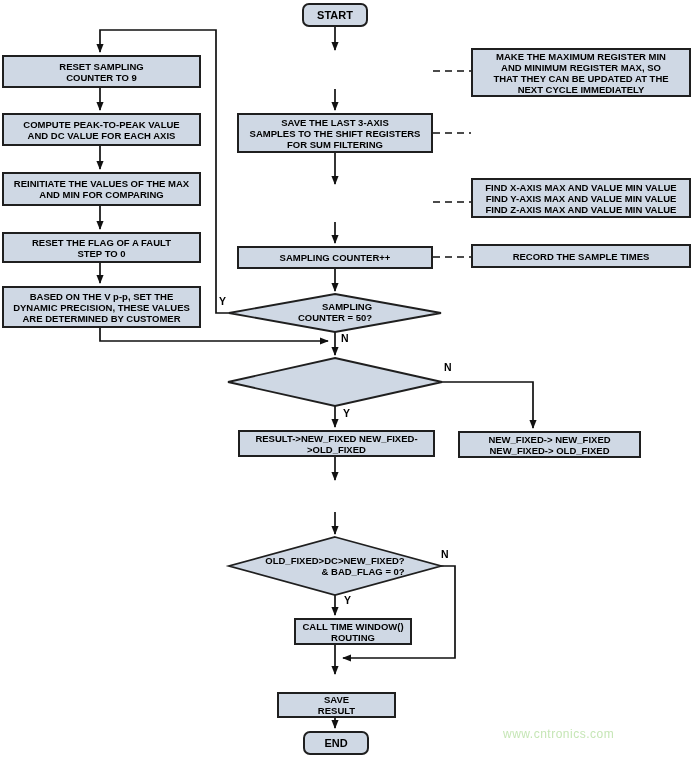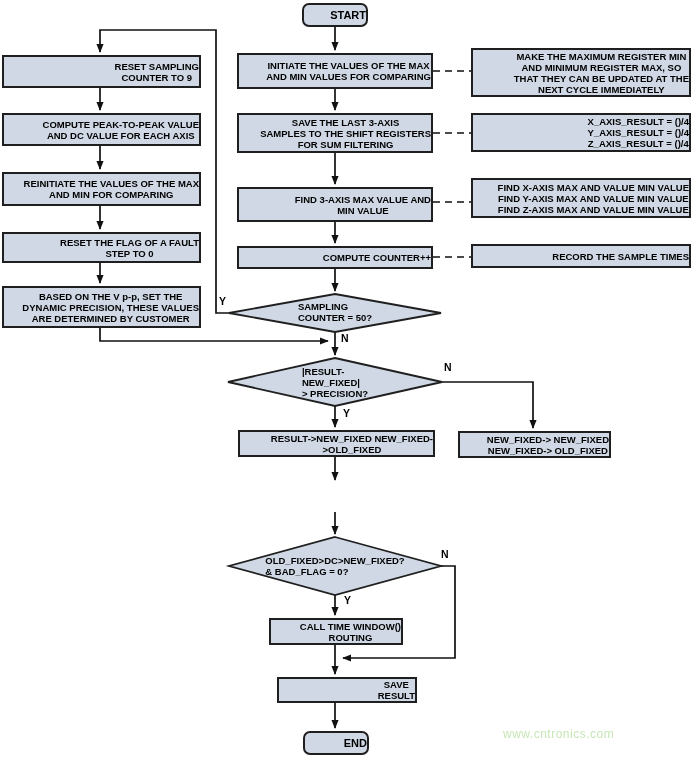--- a/index.html
+++ b/index.html
@@ -9,28 +9,28 @@
     font-family:"Liberation Sans",sans-serif;
   }
   .connector-layer{position:absolute;left:0;top:0;}
   .connector-layer polyline{fill:none;stroke:var(--line,#111);stroke-width:1.7;}
   .connector-layer polyline.dashed{stroke-dasharray:7 5;}
   .connector-layer polygon{fill:var(--node_fill,#cfd8e4);stroke:var(--node_border,#1f1f1f);stroke-width:1.8;}
   .node{
     position:absolute;box-sizing:border-box;
     background:var(--node_fill,#cfd8e4);
     border:2px solid var(--node_border,#1f1f1f);
-    display:flex;align-items:center;justify-content:flex-end;
+    display:flex;align-items:center;justify-content:center;
     text-align:center;font-weight:bold;font-size:9.5px;line-height:11px;
     color:#000;white-space:pre-line;
   }
   .node.terminator{border-radius:7px;font-size:11px;}
   .diamond-label{
     position:absolute;display:flex;align-items:center;justify-content:center;
-    text-align:left;font-weight:bold;font-size:9.5px;line-height:11px;
+    text-align:right;font-weight:bold;font-size:9.5px;line-height:11px;
     color:#000;white-space:pre-line;background:transparent;border:none;
   }
   .branch-label{
     position:absolute;font-weight:bold;font-size:10.5px;color:#000;line-height:12px;
   }
   .watermark{
     position:absolute;left:503px;top:727px;font-size:12px;font-weight:400;
     letter-spacing:.5px;color:var(--watermark,#c6e6b6);
   }
 </style>
@@ -105,72 +105,56 @@
   <div class="node" style="left:2px;top:232px;width:199px;height:31px">
     <span>RESET THE FLAG OF A FAULT
 STEP TO 0</span>
   </div>
   <div class="node" style="left:2px;top:286px;width:199px;height:42px">
     <span>BASED ON THE V p-p, SET THE
 DYNAMIC PRECISION, THESE VALUES
 ARE DETERMINED BY CUSTOMER</span>
   </div>
 
-  <div class="node" style="left:237px;top:53px;width:196px;height:36px">
-    <span>INITIATE THE VALUES OF THE MAX
-AND MIN VALUES FOR COMPARING</span>
-  </div>
   <div class="node" style="left:237px;top:113px;width:196px;height:40px">
     <span>SAVE THE LAST 3-AXIS
 SAMPLES TO THE SHIFT REGISTERS
 FOR SUM FILTERING</span>
   </div>
-  <div class="node" style="left:237px;top:187px;width:196px;height:35px">
-    <span>FIND 3-AXIS MAX VALUE AND
-MIN VALUE</span>
-  </div>
   <div class="node" style="left:237px;top:246px;width:196px;height:23px">
-    <span>COMPUTE COUNTER++</span>
+    <span>SAMPLING COUNTER++</span>
   </div>
 
   <div class="diamond-label" style="left:270px;top:296px;width:130px;height:32px">SAMPLING
 COUNTER = 50?</div>
-  <div class="diamond-label" style="left:270px;top:363px;width:130px;height:38px">|RESULT-
-NEW_FIXED|
-&gt; PRECISION?</div>
   <div class="diamond-label" style="left:240px;top:544px;width:190px;height:44px">OLD_FIXED&gt;DC&gt;NEW_FIXED?
 &amp; BAD_FLAG = 0?</div>
 
   <div class="node" style="left:238px;top:430px;width:197px;height:27px">
     <span>RESULT-&gt;NEW_FIXED NEW_FIXED-
 &gt;OLD_FIXED</span>
   </div>
-  <div class="node" style="left:458px;top:431px;width:153px;height:27px">
+  <div class="node" style="left:458px;top:431px;width:183px;height:27px">
     <span>NEW_FIXED-&gt; NEW_FIXED
 NEW_FIXED-&gt; OLD_FIXED</span>
   </div>
-  <div class="node" style="left:269px;top:618px;width:134px;height:27px">
+  <div class="node" style="left:294px;top:618px;width:118px;height:27px">
     <span>CALL TIME WINDOW()
 ROUTING</span>
   </div>
-  <div class="node" style="left:277px;top:677px;width:140px;height:26px">
+  <div class="node" style="left:277px;top:692px;width:119px;height:26px">
     <span>SAVE
 RESULT</span>
   </div>
 
   <div class="node" style="left:471px;top:48px;width:220px;height:49px">
     <span>MAKE THE MAXIMUM REGISTER MIN
 AND MINIMUM REGISTER MAX, SO
 THAT THEY CAN BE UPDATED AT THE
 NEXT CYCLE IMMEDIATELY</span>
-  </div>
-  <div class="node" style="left:471px;top:113px;width:220px;height:39px">
-    <span>X_AXIS_RESULT = ()/4
-Y_AXIS_RESULT = ()/4
-Z_AXIS_RESULT = ()/4</span>
   </div>
   <div class="node" style="left:471px;top:244px;width:220px;height:24px">
     <span>RECORD THE SAMPLE TIMES</span>
   </div>
   <div class="node" style="left:471px;top:178px;width:220px;height:40px">
     <span>FIND X-AXIS MAX AND VALUE MIN VALUE
 FIND Y-AXIS MAX AND VALUE MIN VALUE
 FIND Z-AXIS MAX AND VALUE MIN VALUE</span>
   </div>
 

